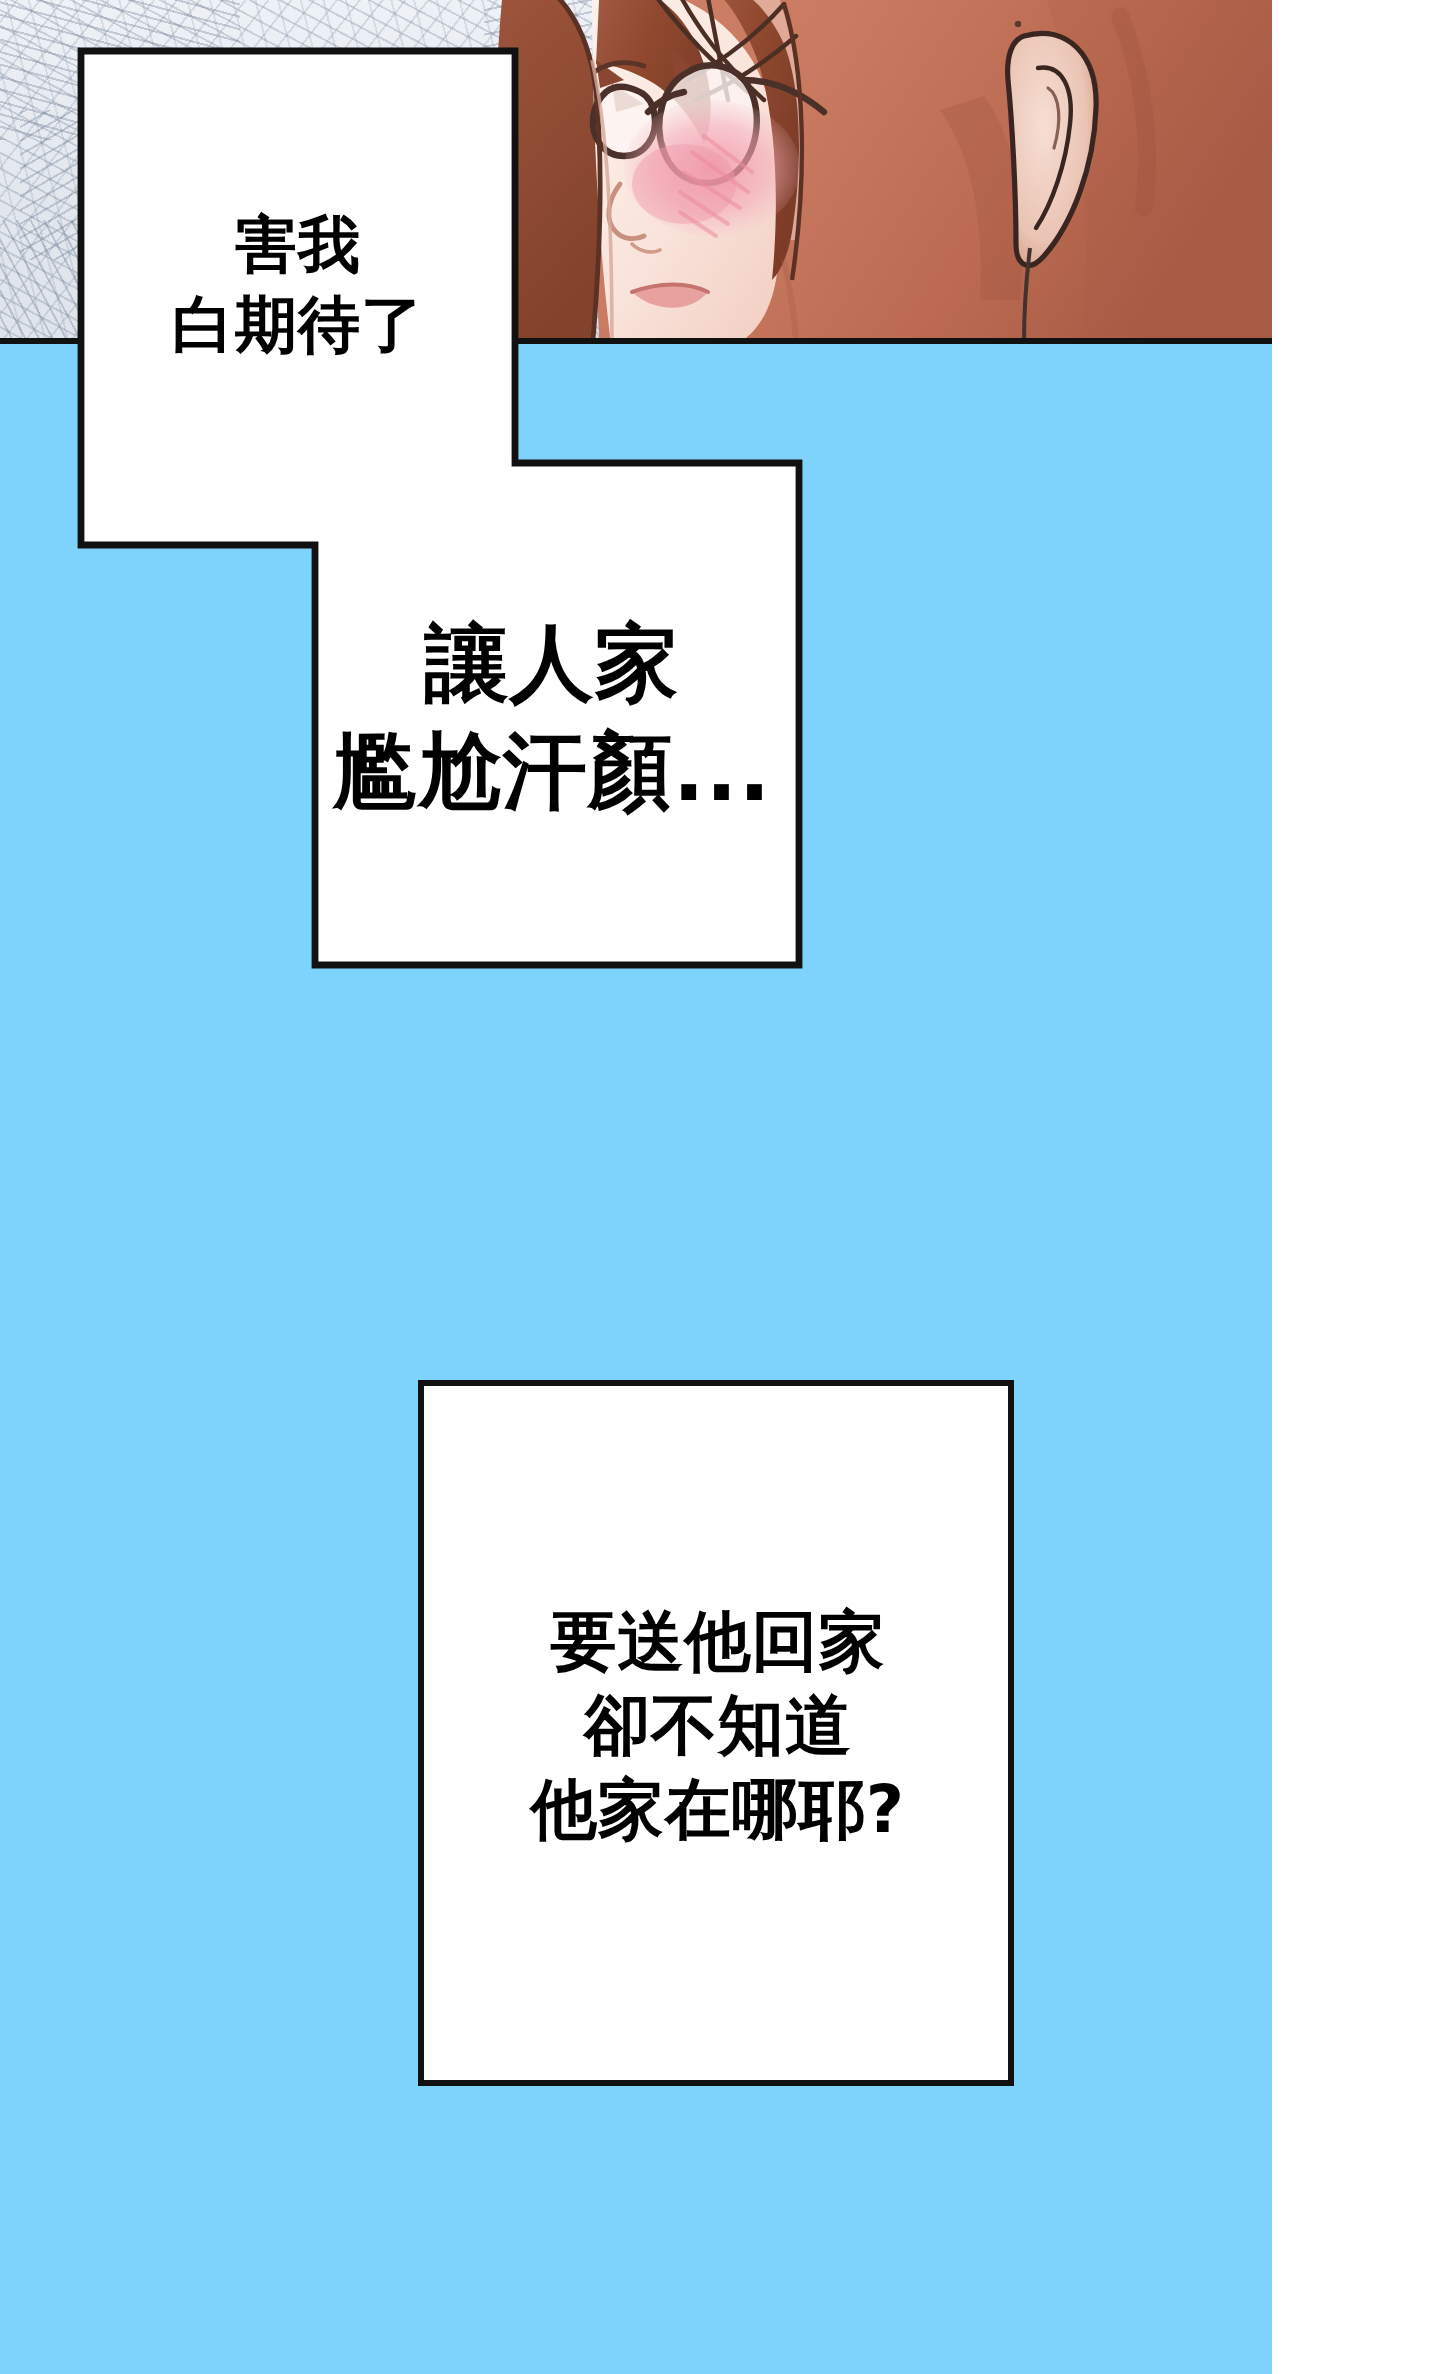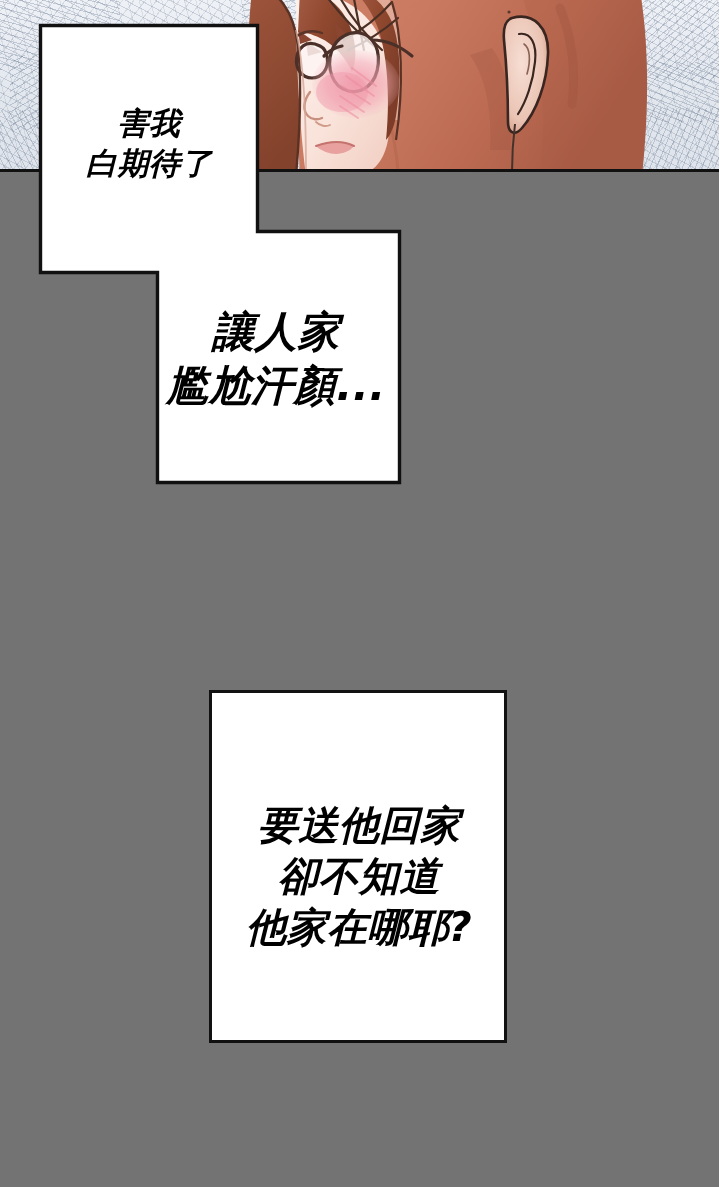--- a/index.html
+++ b/index.html
@@ -6,25 +6,24 @@
     margin: 0;
     padding: 0;
     background: #ffffff;
   }
   body {
     font-family: "Liberation Sans", "DejaVu Sans", sans-serif;
   }
 
   #page {
     position: relative;
-    width: 719px;
+    width: 636px;
     height: 1187px;
-    background: #737373;
+    background: #7dd3fc;
     overflow: hidden;
-    font-style: italic;
   }
 
   
   .art-panel {
     position: absolute;
     left: 0;
     top: 0;
     width: 720px;
     height: 172px;
     overflow: hidden;
@@ -104,21 +103,21 @@
   .text-b {
     left: 158px;
     top: 305px;
     width: 236px;
     font-size: 42px;
   }
   .text-c {
     left: 213px;
     top: 800px;
     width: 292px;
-    font-size: 40px;
+    font-size: 33px;
   }
 </style>
 </head>
 <body>
 
 <div id="page">
 
   <div class="art-panel">
 
     <div class="hatch-bg"></div>

